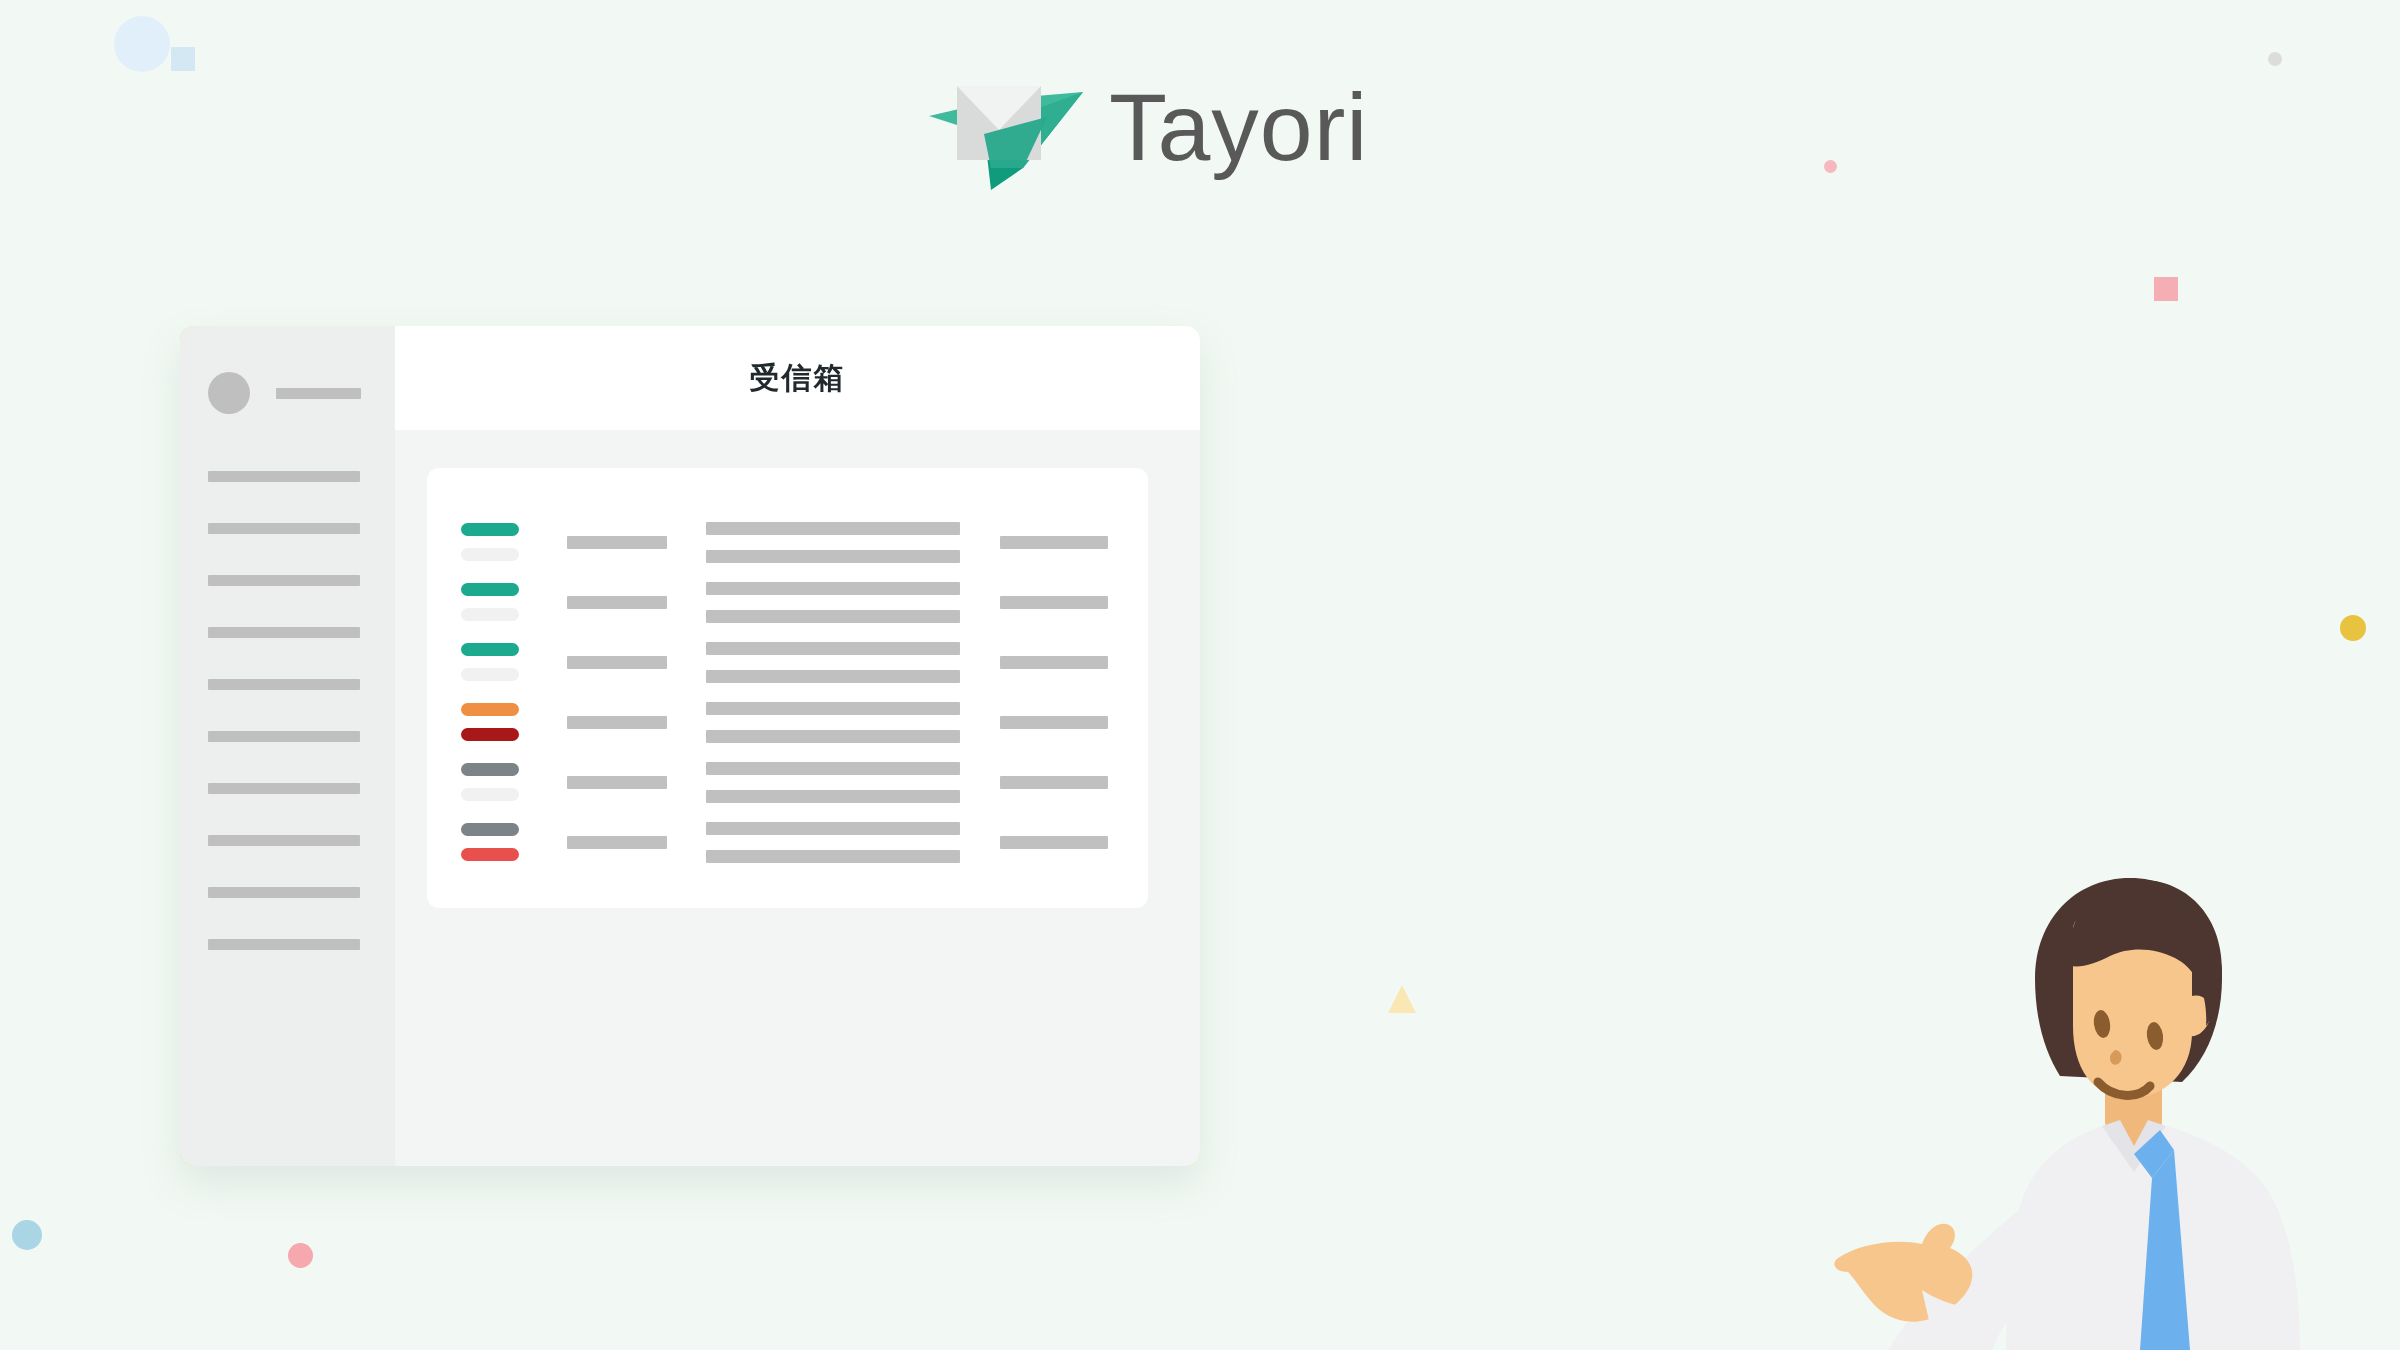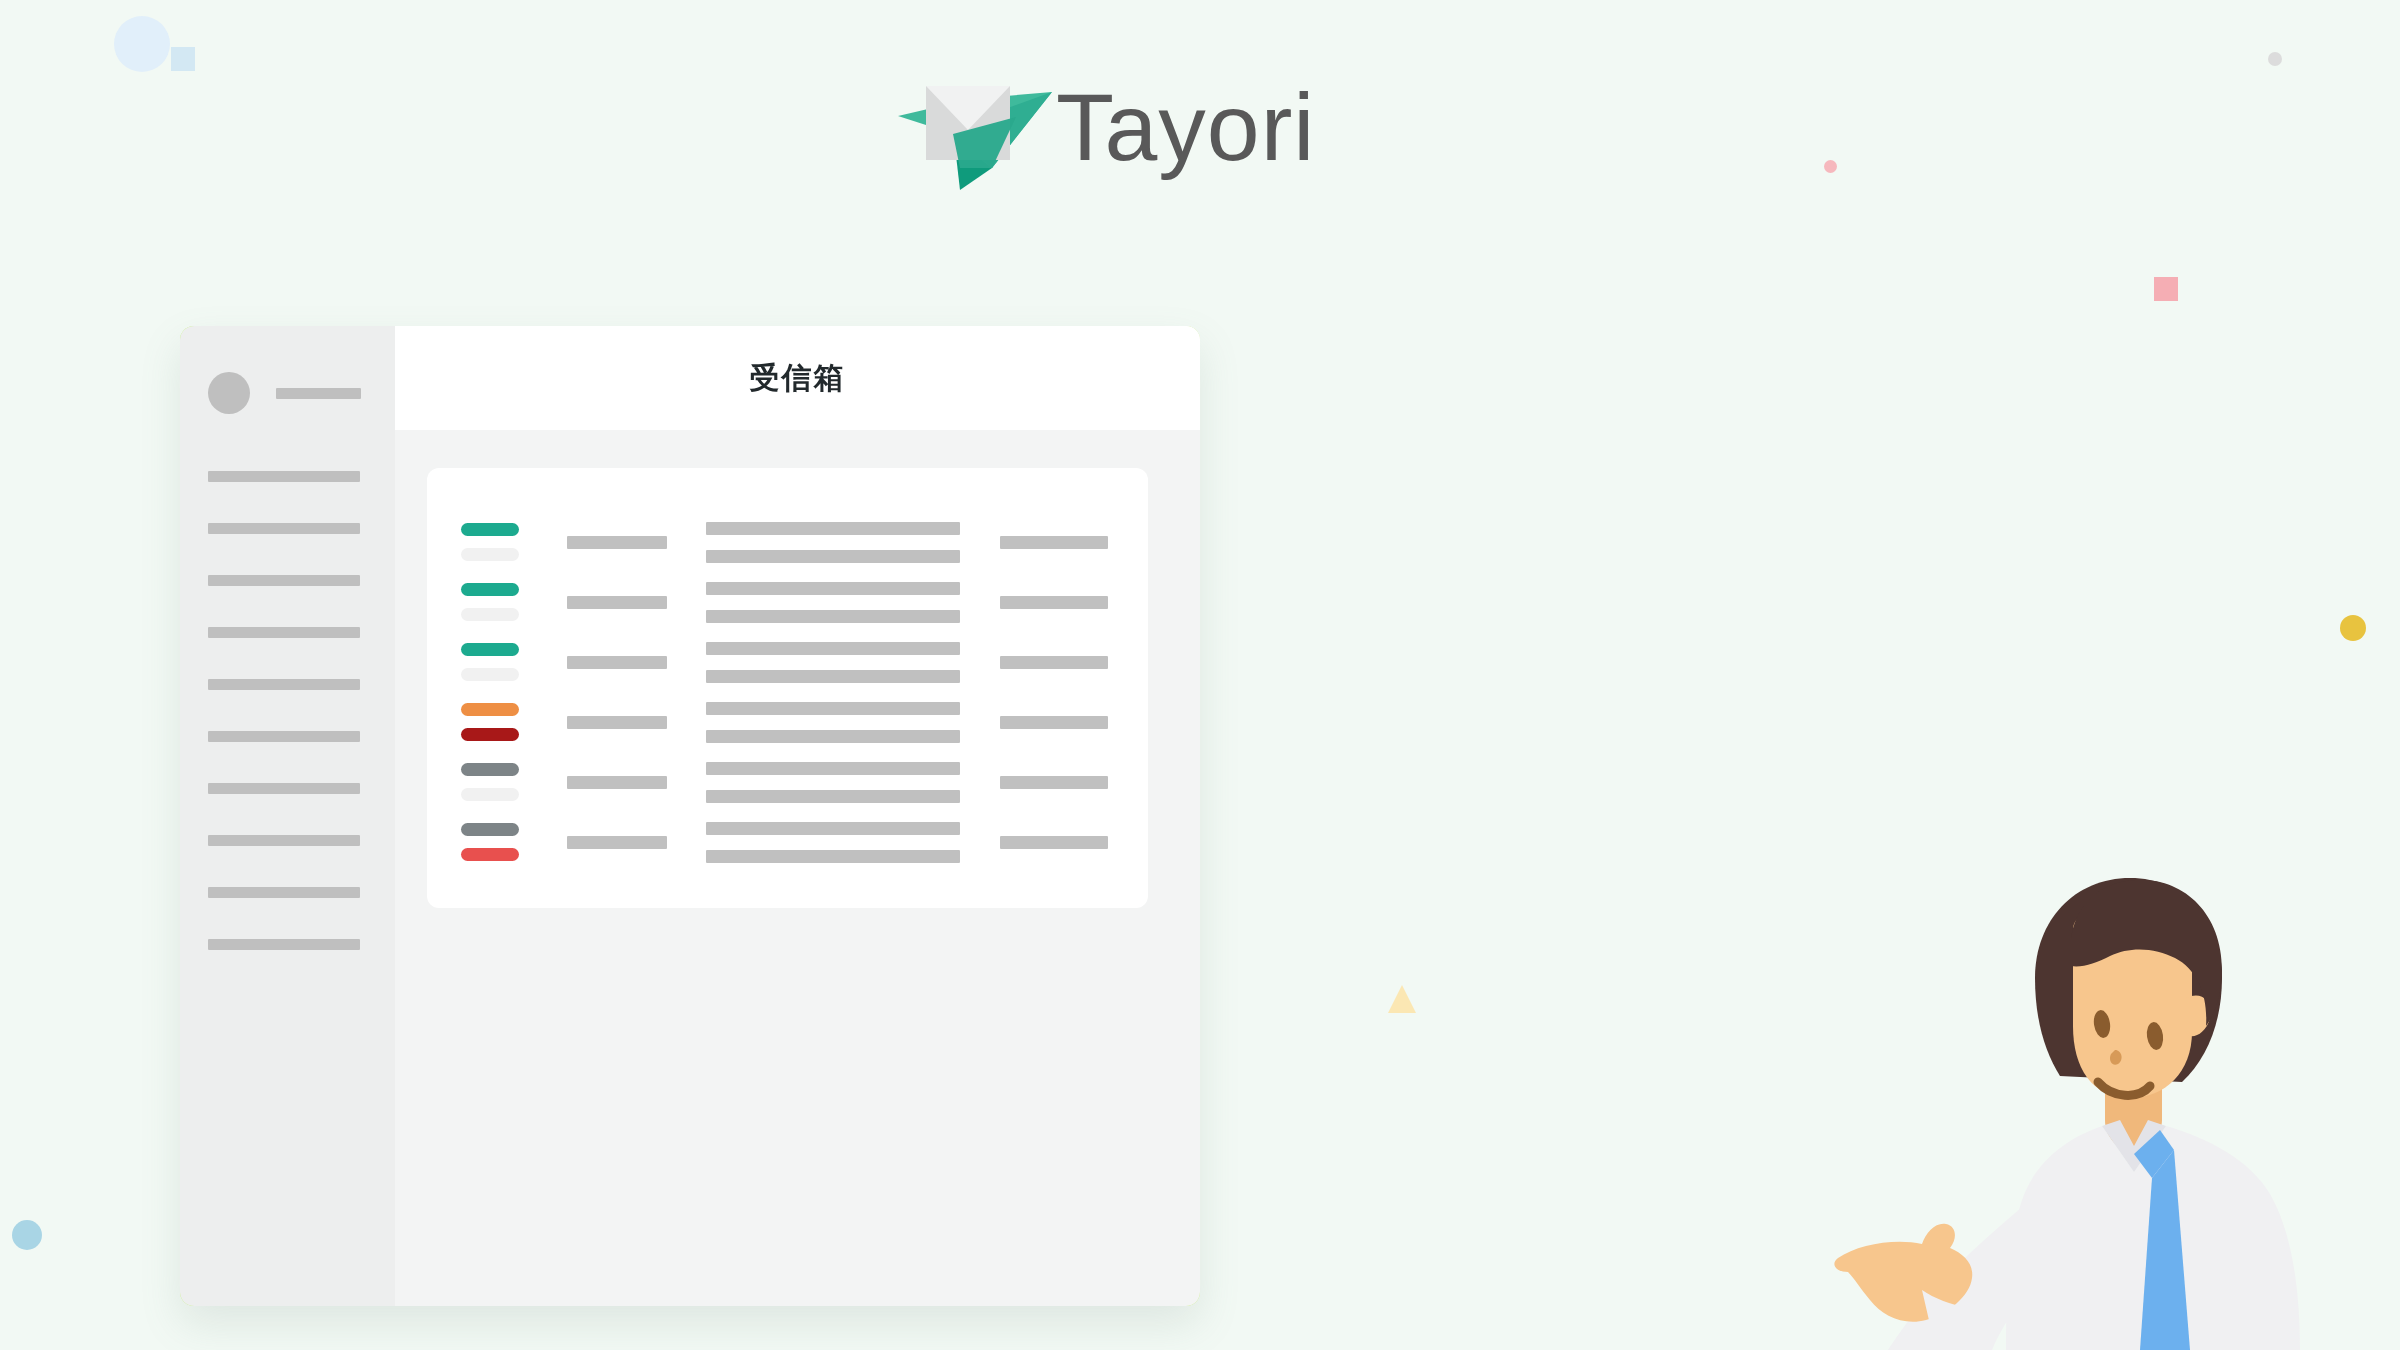--- a/index.html
+++ b/index.html
@@ -24,39 +24,39 @@
   .deco.tri {
     width: 0; height: 0;
     background: transparent;
     border-left: 16px solid transparent;
     border-right: 16px solid transparent;
   }
 
   
   #logo-wrap {
     position: absolute;
-    left: 896px; top: 60px;
+    left: 927px; top: 60px;
     width: 620px; height: 135px;
-    display: flex; align-items: center; 
+    display: flex; align-items: center; gap: 22px;
   }
   #logo-mark { width: 160px; height: 128px; flex: none; }
   #logo-word {
     font-size: 95px;
     font-weight: 500;
     color: #595959;
     letter-spacing: 1px;
     line-height: 1;
     white-space: nowrap;
   }
 
   
   #app-window {
     position: absolute;
     left: 180px; top: 326px;
-    width: 1020px; height: 980px;
+    width: 1020px; height: 840px;
     background: #bef264;
     border-radius: 14px;
     box-shadow: 0 18px 40px rgba(120,140,128,0.16);
     overflow: hidden;
     display: flex;
   }
   #app-sidebar {
     width: 215px;
     flex: none;
     background: #edeeee;

